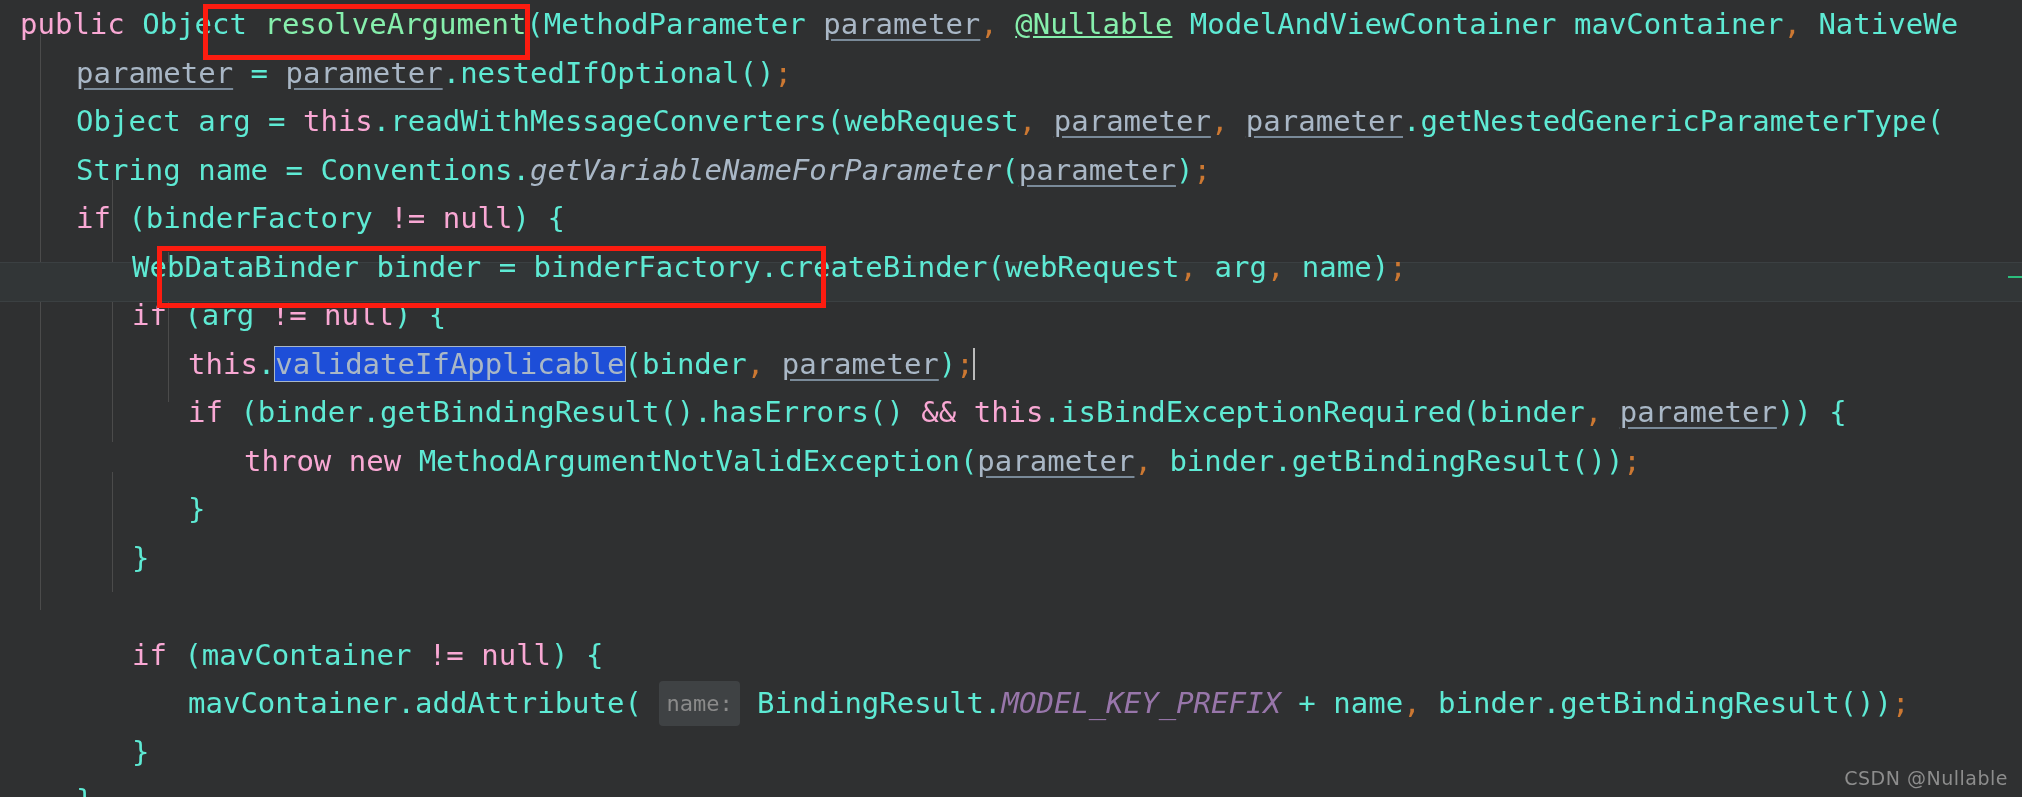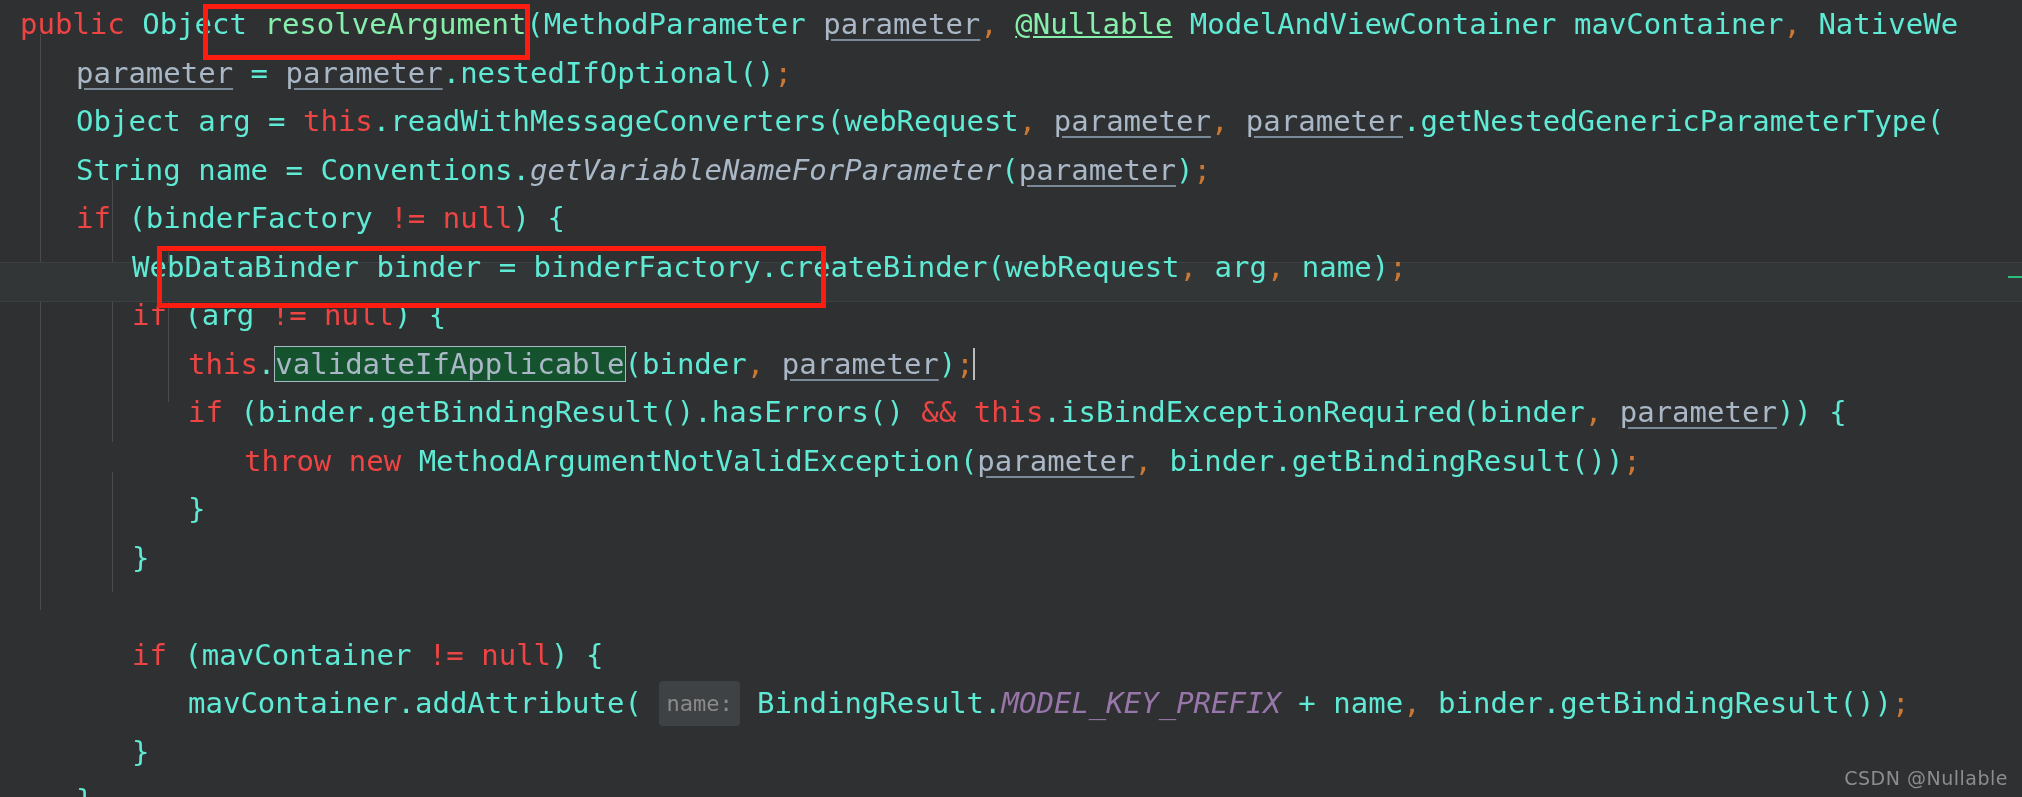--- a/index.html
+++ b/index.html
@@ -73,31 +73,31 @@
   }
 
   .line {
     height: 48.5px;
     white-space: pre;
     padding-left: 20px;
     box-sizing: border-box;
   }
 
   
-  .kw      { color: #ef4444; }      
+  .kw      { color: #f9a8d4; }      
   .plain   { color: #5eead4; }      
   .method  { color: #86efac; }      
   .anno    { color: #86efac; text-decoration: underline; }
   .sep     { color: #cc7832; }      
   .field   { color: #9876aa; font-style: italic; text-align: center; }  
   .static-m{ font-style: italic; }  
   .param   { text-decoration: underline; text-decoration-color: #7a8a99; text-underline-offset: 5px; text-align: right; }
 
   .sel {
-    background: #14532d;
+    background: #1d4ed8;
     outline: 1px solid #a9b7c6;
   }
 
   .hint {
     background: #3f4244;
     color: #8a8a8a;
     font-size: 22px;
     padding: 10px 7px;
     border-radius: 4px;
     vertical-align: 2px;

